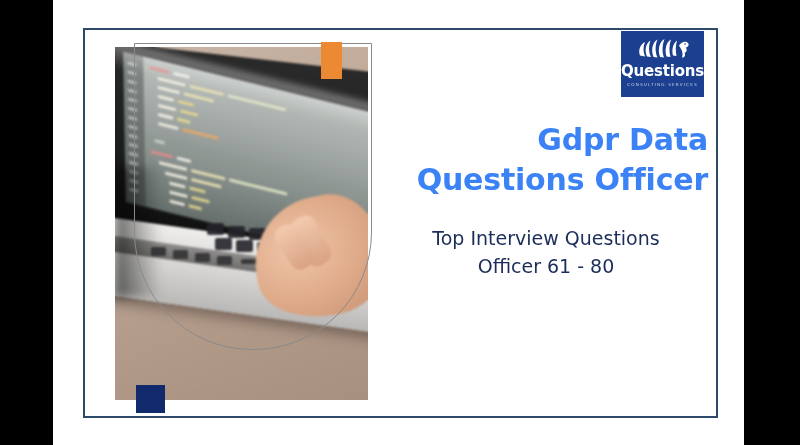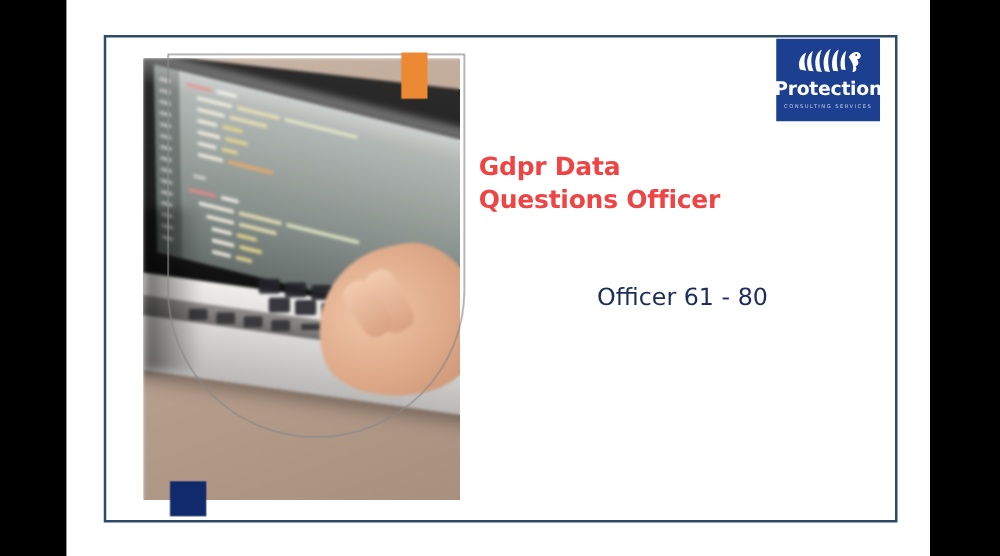--- a/index.html
+++ b/index.html
@@ -281,23 +281,23 @@
     margin-top: 3px;
     text-transform: uppercase;
     font-family: "DejaVu Sans", "Liberation Sans", sans-serif;
   }
 
   #title {
     position: absolute;
     left: 0;
     top: 92px;
     width: 325px;
-    text-align: left;
-    color: #ef4444;
-    font-size: 20px;
+    text-align: right;
+    color: #3b82f6;
+    font-size: 30px;
     font-weight: 700;
     line-height: 1.32;
     letter-spacing: -0.2px;
     font-family: "DejaVu Sans", "Liberation Sans", sans-serif;
   }
 
   #subtitle {
     position: absolute;
     left: 2px;
     top: 196px;
@@ -412,30 +412,31 @@
             <path d="M14 40 C10 30, 14 18, 24 13 C20 22, 20 32, 24 42 Z"></path>
             <path d="M28 42 C23 30, 25 16, 35 10 C31 21, 31 33, 36 43 Z"></path>
             <path d="M41 43 C36 30, 38 14, 49 8 C44 20, 44 33, 49 44 Z"></path>
             <path d="M54 43 C49 29, 52 13, 63 7 C58 20, 58 33, 62 44 Z"></path>
             <path d="M67 42 C63 29, 66 13, 76 8 C72 20, 72 32, 75 43 Z"></path>
             <path d="M80 40 C77 29, 80 15, 88 10 C85 21, 85 31, 87 41 Z"></path>
             <path d="M92 20 C97 12, 106 10, 110 15 C113 19, 110 24, 105 24 C109 27, 108 33, 103 35 C106 39, 103 45, 98 44 C100 38, 99 31, 96 27 Z"></path>
             <circle cx="104" cy="17" r="1.6" fill="#1c3f8f"></circle>
           </g>
         </svg>
-        <div class="brand">Protection</div>
+        <div class="brand">Questions</div>
         <div class="tagline">CONSULTING SERVICES</div>
       </div>
 
       <div id="title">
         <div>Gdpr Data</div>
         <div>Questions Officer</div>
       </div>
 
       <div id="subtitle">
+        <div>Top Interview Questions</div>
         <div>Officer 61 - 80</div>
       </div>
 
     </div>
   </div>
 
   <div class="letterbox-bar left"></div>
   <div class="letterbox-bar right"></div>
 
 </div>

